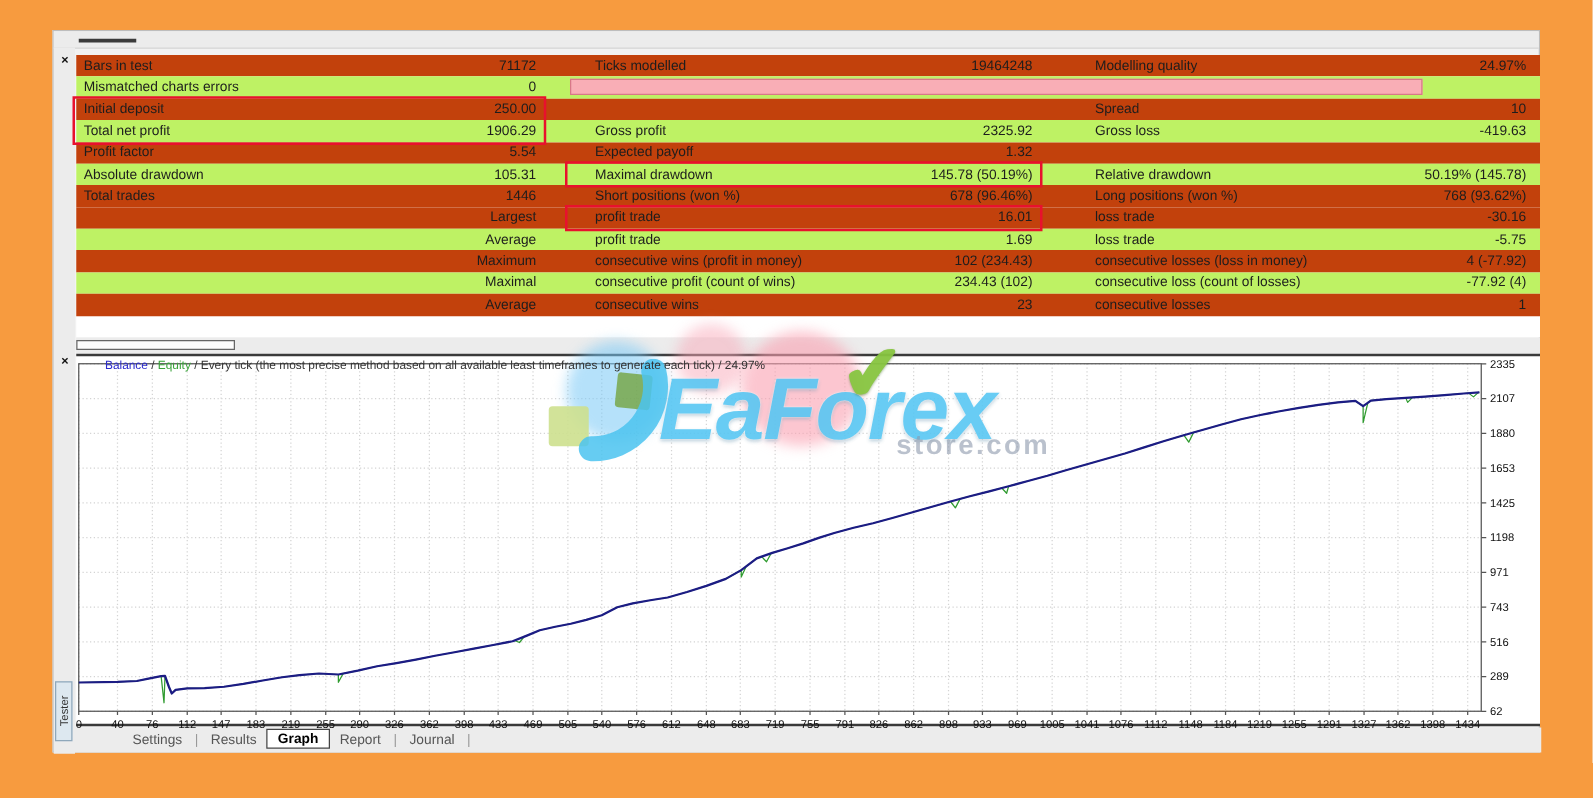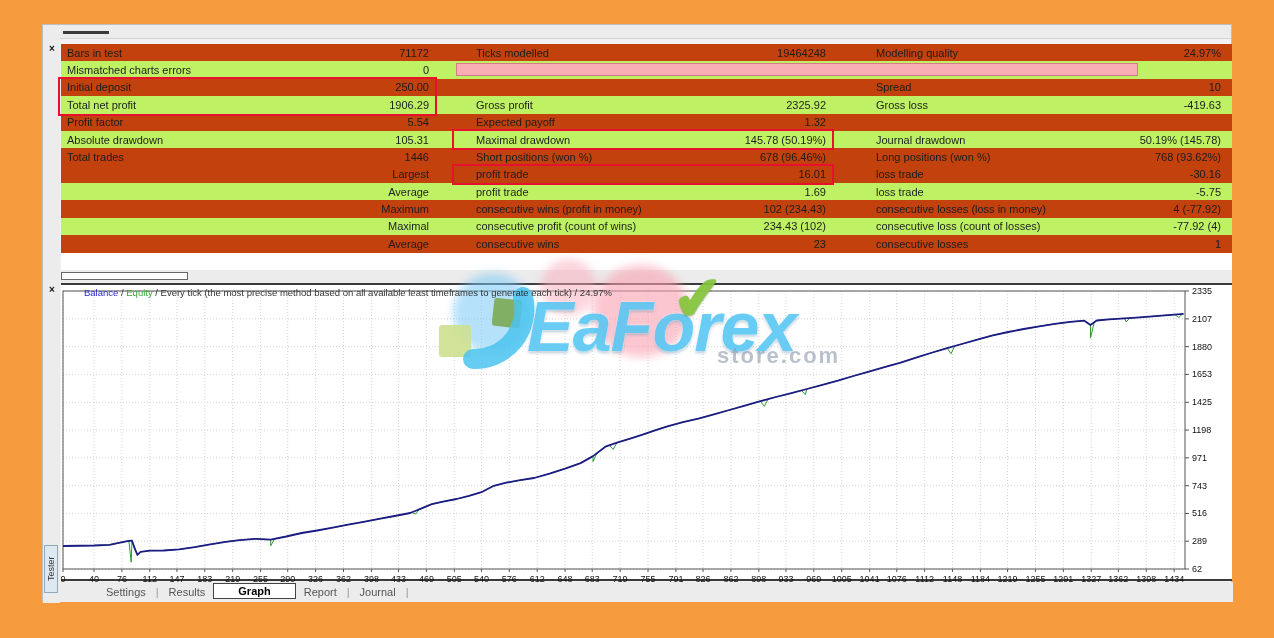--- a/index.html
+++ b/index.html
@@ -55,21 +55,21 @@
     text-shadow:0 0 2px #fff,0 2px 3px rgba(90,140,170,.5);}
   .wm-check{position:absolute;left:612px;top:-22px;font-size:60px;font-weight:bold;color:#87c540;
     opacity:.95;transform:rotate(-4deg);text-shadow:0 1px 2px rgba(60,110,30,.5);}
   .wm-sub{position:absolute;left:656px;top:58px;font-size:22px;font-weight:bold;
     color:#8d99ac;opacity:.6;letter-spacing:2px;}
   
   .tabbar{position:absolute;left:17px;top:557px;width:1173px;height:20px;background:#ececec;
     display:flex;align-items:center;font-size:11px;color:#555;padding-left:38px;box-sizing:border-box;}
   .tab{padding:2px 8px;cursor:default;}
   .tab.active{background:#fff;border:1px solid #444;font-weight:bold;color:#000;
-    padding:1px 24px;position:relative;top:-1px;}
+    padding:1px 8px;position:relative;top:-1px;}
   .tabsep{color:#999;margin:0 2px;}
 </style>
 </head>
 <body>
 
 <div class="window">
   <div class="top-strip">
     <div class="top-dash"></div>
   </div>
 
@@ -154,21 +154,21 @@
       <div class="srow even">
         <div class="cell c1">
           <span class="lab">Absolute drawdown</span>
           <span class="val">105.31</span>
         </div>
         <div class="cell c2">
           <span class="lab">Maximal drawdown</span>
           <span class="val">145.78 (50.19%)</span>
         </div>
         <div class="cell c3">
-          <span class="lab">Journal drawdown</span>
+          <span class="lab">Relative drawdown</span>
           <span class="val">50.19% (145.78)</span>
         </div>
       </div>
       <div class="srow odd">
         <div class="cell c1">
           <span class="lab">Total trades</span>
           <span class="val">1446</span>
         </div>
         <div class="cell c2">
           <span class="lab">Short positions (won %)</span>

